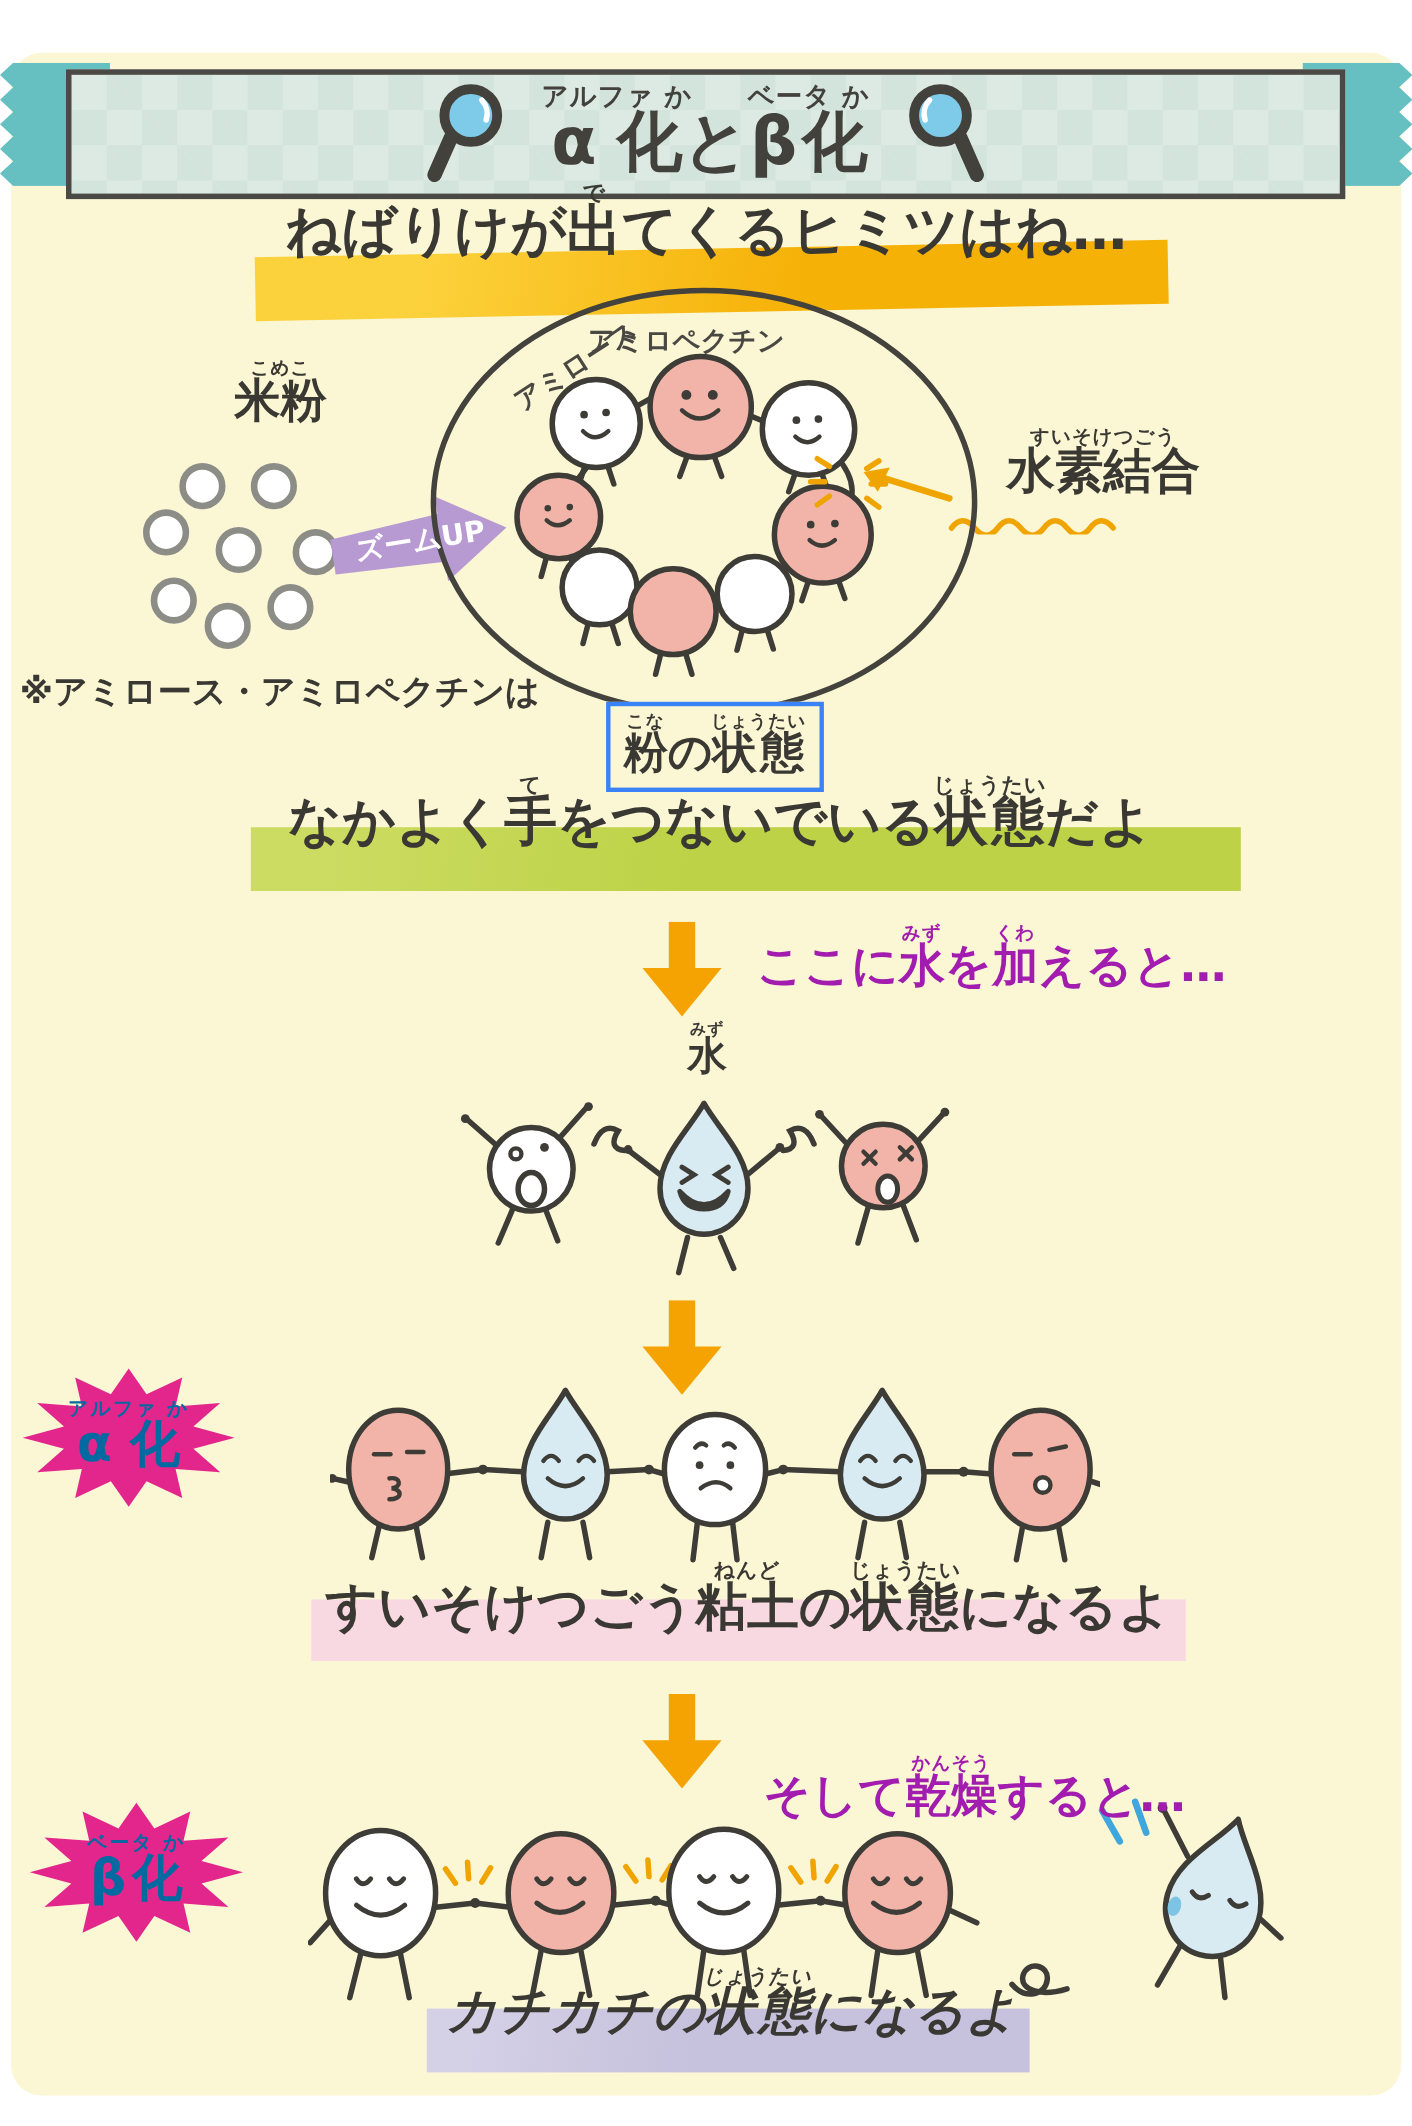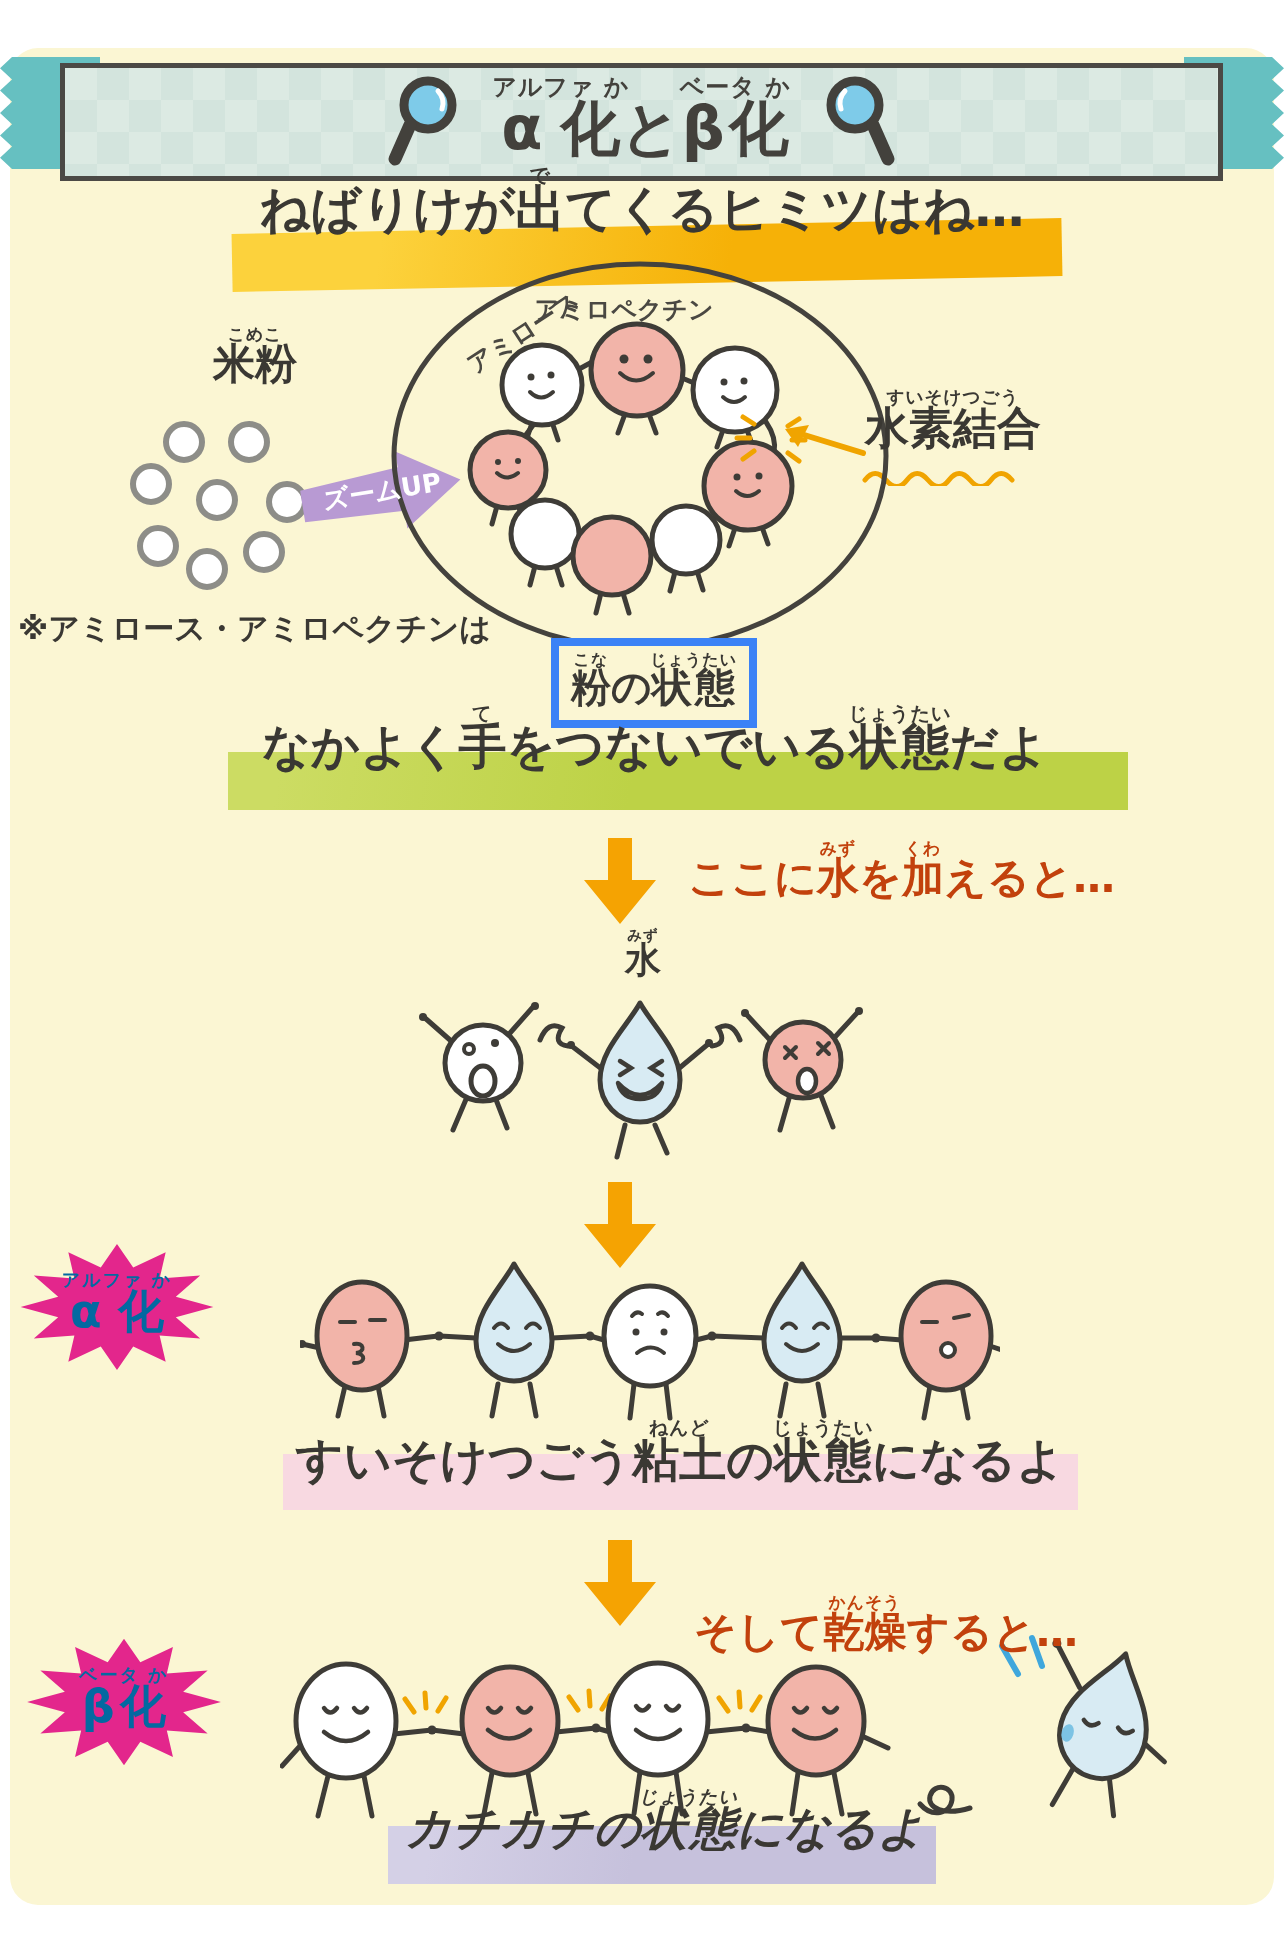--- a/index.html
+++ b/index.html
@@ -30,24 +30,24 @@
   .txt{z-index:3;}
   .intro-bar{left:232px;top:226px;width:830px;height:58px;transform:rotate(-1.1deg);
     background:linear-gradient(100deg,#fcd23c 18%,#f6b107 60%);}
   .intro-text{left:182px;top:166px;width:920px;font-size:50px;}
   .green-bar{left:228px;top:752px;width:900px;height:58px;background:linear-gradient(100deg,#ccdc63 6%,#bdd246 45%);}
   .hands-text{left:180px;top:704px;width:950px;font-size:48px;}
   .pink-bar{left:283px;top:1454px;width:795px;height:56px;background:#f8d9e1;}
   .alpha-text{left:230px;top:1418px;width:900px;font-size:47px;}
   .lav-bar{left:388px;top:1826px;width:548px;height:58px;background:linear-gradient(100deg,#d4d0e6 8%,#c6c1dc 45%);}
   .beta-text{left:345px;top:1788px;width:640px;font-size:46px;font-style:italic;}
-  .blue{color:#c2410c;font-size:42px;white-space:nowrap;}
+  .blue{color:#a21caf;font-size:42px;white-space:nowrap;}
   .note{font-size:31px;white-space:nowrap;}
   .powder-dot{width:30px;height:30px;border:6px solid #8d8d88;border-radius:50%;background:#fff;}
-  .state-box{left:551px;top:638px;width:190px;height:74px;border:8px solid #3b82f6;background:#fbf6d3;
+  .state-box{left:551px;top:638px;width:190px;height:74px;border:4px solid #3b82f6;background:#fbf6d3;
     display:flex;align-items:center;justify-content:center;font-size:40px;}
   .small-label{font-size:25px;color:#4a4842;white-space:nowrap;}
   .badge-text{color:#0369a1;font-size:46px;display:flex;align-items:center;justify-content:center;z-index:3;}
   .badge-text rt{font-size:18px;letter-spacing:2px;}
   .zoom-label{color:#fff;font-size:26px;transform:rotate(-9deg);z-index:3;}
   .hbond{font-size:44px;}
 </style>
 </head>
 <body>
 
@@ -163,21 +163,21 @@
         <path d="M403,197 L414,205"></path>
     </g>
   </svg>
   <div class="abs small-label txt" style="left:438px;top:316px;width:170px;transform:rotate(-33deg);text-align:center;">アミロース</div>
   <div class="abs small-label txt ctext" style="left:529px;top:293px;width:190px;">アミロペクチン</div>
 
   <svg class="abs" style="left:783px;top:423px;z-index:2;" width="84" height="38" viewBox="0 0 84 38">
     <path d="M80,30 L18,11" stroke="#f0a400" stroke-width="6" stroke-linecap="round"></path>
     <polygon points="2,6 26,2 15,24" fill="#f0a400"></polygon>
   </svg>
-  <div class="abs ctext txt hbond" style="left:848px;top:388px;width:210px;">
+  <div class="abs ctext txt hbond" style="left:898px;top:388px;width:210px;">
     <ruby><span>水素結合</span><rt>すいそけつごう</rt></ruby>
   </div>
   <svg class="abs" style="left:862px;top:468px;" width="172" height="18" viewBox="0 0 172 18">
     <path d="M3,12 q10,-13 21,0 t21,0 t21,0 t21,0 t21,0 t21,0 t21,0" stroke="#f0a400" stroke-width="5" fill="none" stroke-linecap="round"></path>
   </svg>
 
   <div class="abs note txt" style="left:18px;top:608px;">※アミロース・アミロペクチンは</div>
 
   <div class="abs state-box txt">
     <div class="ctext"><ruby><span>粉</span><rt>こな</rt></ruby><span>の</span><ruby><span>状態</span><rt>じょうたい</rt></ruby></div>

